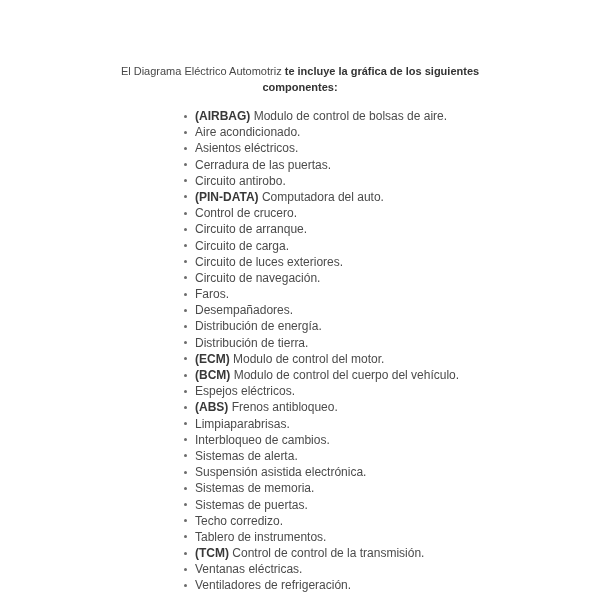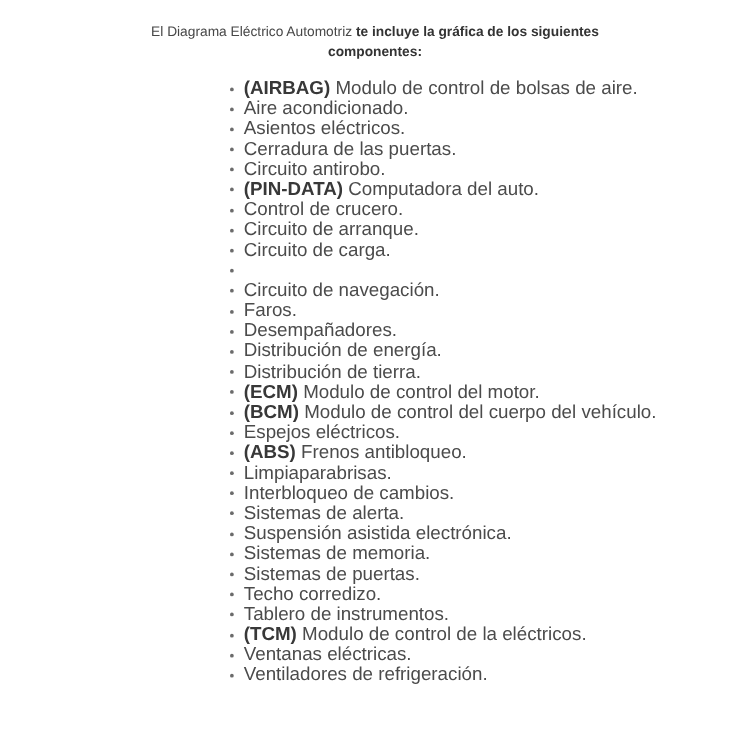--- a/index.html
+++ b/index.html
@@ -13,39 +13,39 @@
     font-family: "Liberation Sans", sans-serif;
     color: #4b4b4b;
     overflow: hidden;
   }
   .page {
     width: 600px;
     height: 600px;
     position: relative;
   }
   .title {
-    margin: 18px auto 0 auto;
+    margin: 63px auto 0 auto;
     max-width: 400px;
     text-align: center;
     font-size: 11px;
     line-height: 16px;
     color: #474747;
   }
   .title strong {
     color: #333333;
     font-weight: 700;
   }
   ul.components {
     list-style: none;
     margin: 13px 0 0 0;
     padding: 0 0 0 195px;
   }
   ul.components li {
     position: relative;
-    font-size: 15px;
+    font-size: 12px;
     line-height: 16.2px;
     height: 16.2px;
     white-space: nowrap;
     color: #4b4b4b;
   }
   ul.components li strong {
     color: #383838;
     font-weight: 700;
   }
   .bullet {
@@ -67,35 +67,35 @@
   <ul class="components" id="components-list">
       <li><span class="bullet"></span><strong>(AIRBAG) </strong><span>Modulo de control de bolsas de aire.</span></li>
       <li><span class="bullet"></span><span>Aire acondicionado.</span></li>
       <li><span class="bullet"></span><span>Asientos eléctricos.</span></li>
       <li><span class="bullet"></span><span>Cerradura de las puertas.</span></li>
       <li><span class="bullet"></span><span>Circuito antirobo.</span></li>
       <li><span class="bullet"></span><strong>(PIN-DATA) </strong><span>Computadora del auto.</span></li>
       <li><span class="bullet"></span><span>Control de crucero.</span></li>
       <li><span class="bullet"></span><span>Circuito de arranque.</span></li>
       <li><span class="bullet"></span><span>Circuito de carga.</span></li>
-      <li><span class="bullet"></span></li>
+      <li><span class="bullet"></span><span>Circuito de luces exteriores.</span></li>
       <li><span class="bullet"></span><span>Circuito de navegación.</span></li>
       <li><span class="bullet"></span><span>Faros.</span></li>
       <li><span class="bullet"></span><span>Desempañadores.</span></li>
       <li><span class="bullet"></span><span>Distribución de energía.</span></li>
       <li><span class="bullet"></span><span>Distribución de tierra.</span></li>
       <li><span class="bullet"></span><strong>(ECM) </strong><span>Modulo de control del motor.</span></li>
       <li><span class="bullet"></span><strong>(BCM) </strong><span>Modulo de control del cuerpo del vehículo.</span></li>
       <li><span class="bullet"></span><span>Espejos eléctricos.</span></li>
       <li><span class="bullet"></span><strong>(ABS) </strong><span>Frenos antibloqueo.</span></li>
       <li><span class="bullet"></span><span>Limpiaparabrisas.</span></li>
       <li><span class="bullet"></span><span>Interbloqueo de cambios.</span></li>
       <li><span class="bullet"></span><span>Sistemas de alerta.</span></li>
       <li><span class="bullet"></span><span>Suspensión asistida electrónica.</span></li>
       <li><span class="bullet"></span><span>Sistemas de memoria.</span></li>
       <li><span class="bullet"></span><span>Sistemas de puertas.</span></li>
       <li><span class="bullet"></span><span>Techo corredizo.</span></li>
       <li><span class="bullet"></span><span>Tablero de instrumentos.</span></li>
-      <li><span class="bullet"></span><strong>(TCM) </strong><span>Modulo de control de la eléctricos.</span></li>
+      <li><span class="bullet"></span><strong>(TCM) </strong><span>Control de control de la transmisión.</span></li>
       <li><span class="bullet"></span><span>Ventanas eléctricas.</span></li>
       <li><span class="bullet"></span><span>Ventiladores de refrigeración.</span></li>
     </ul>
 </div>
 
 </body></html>

